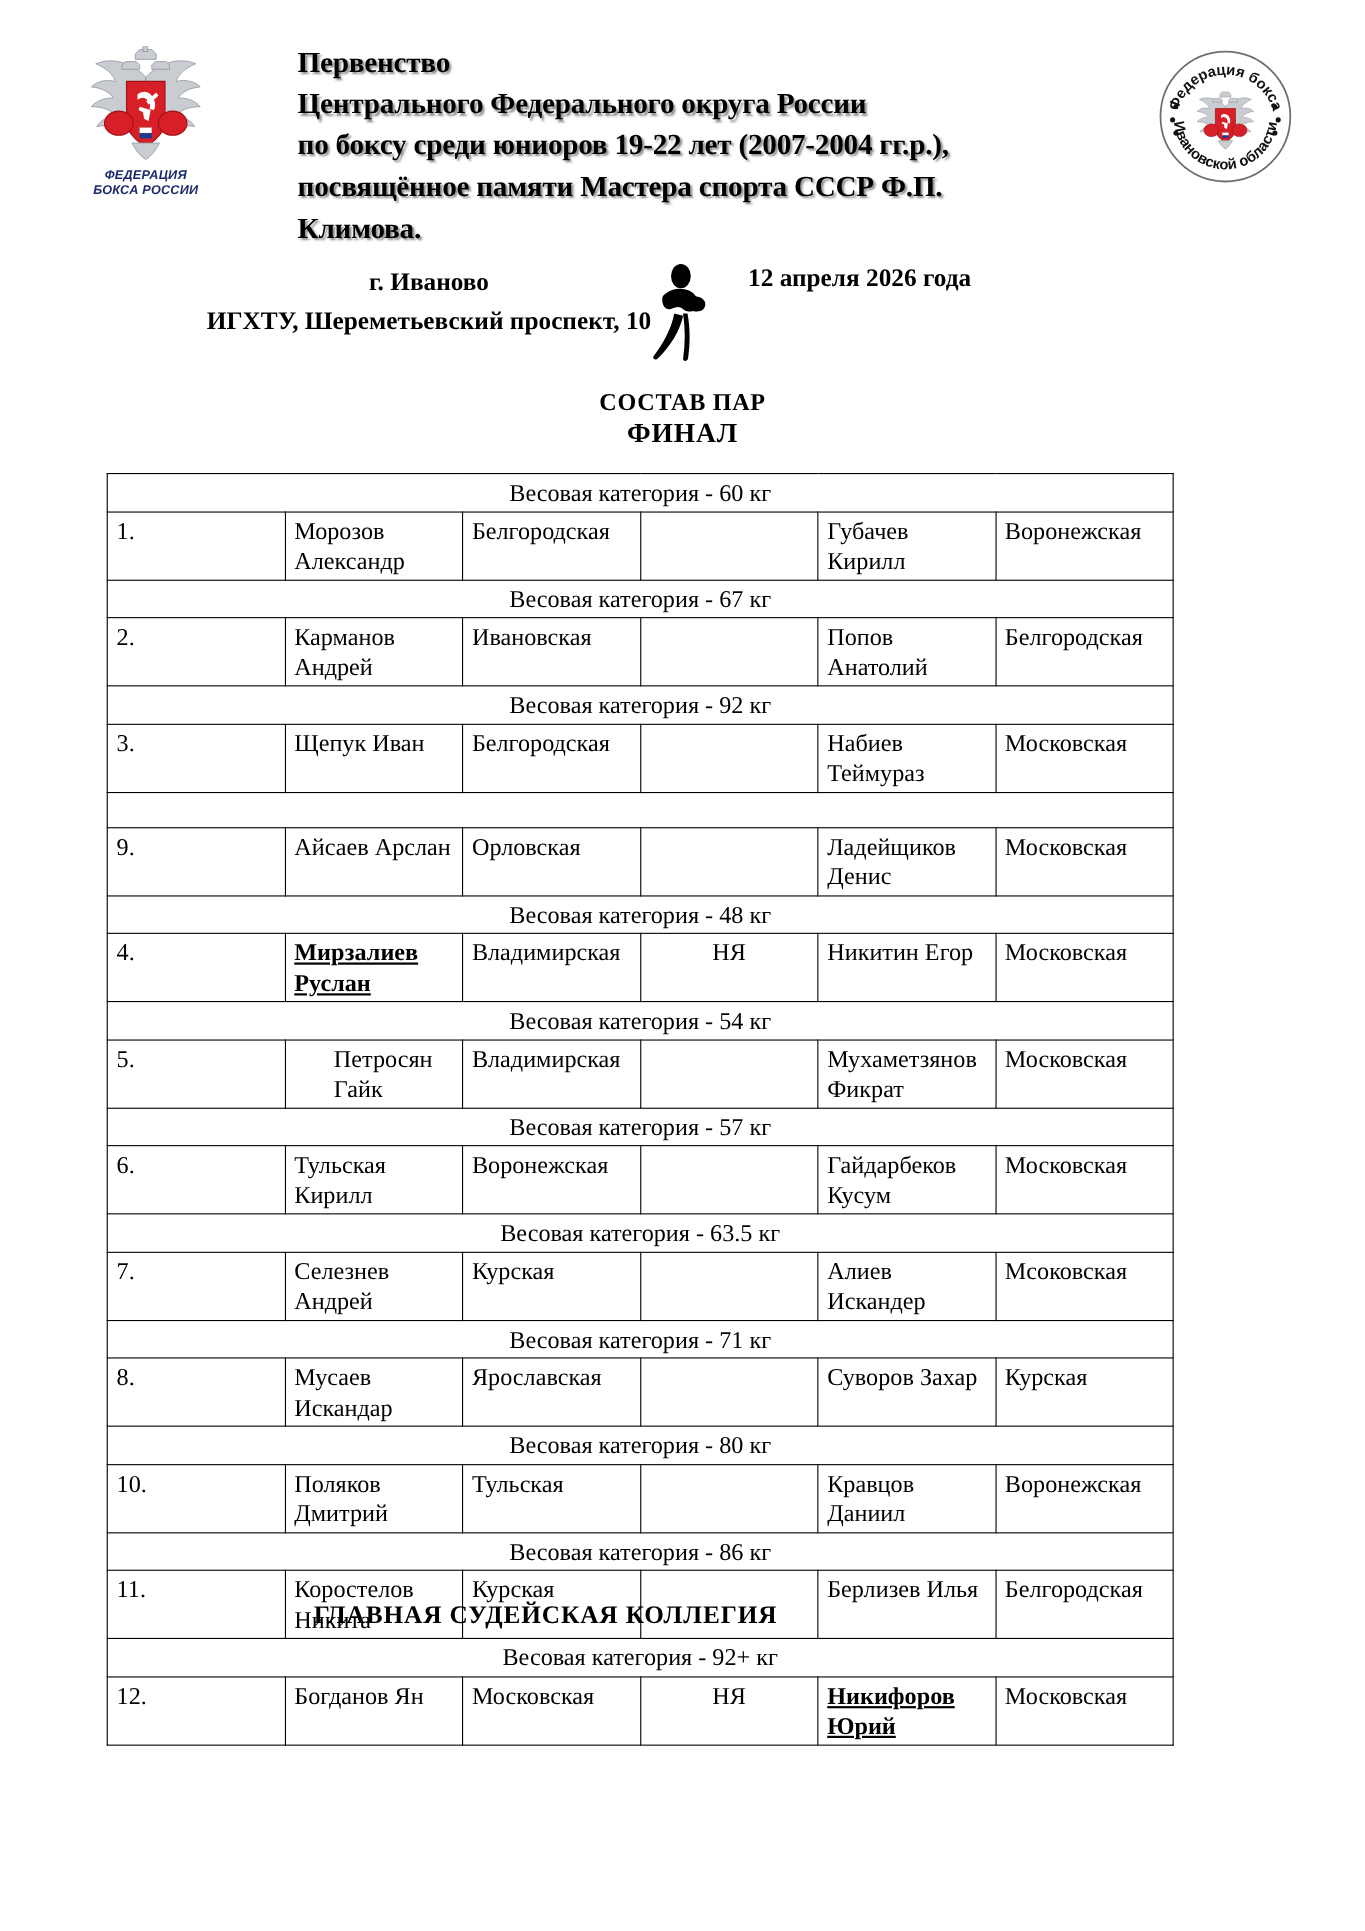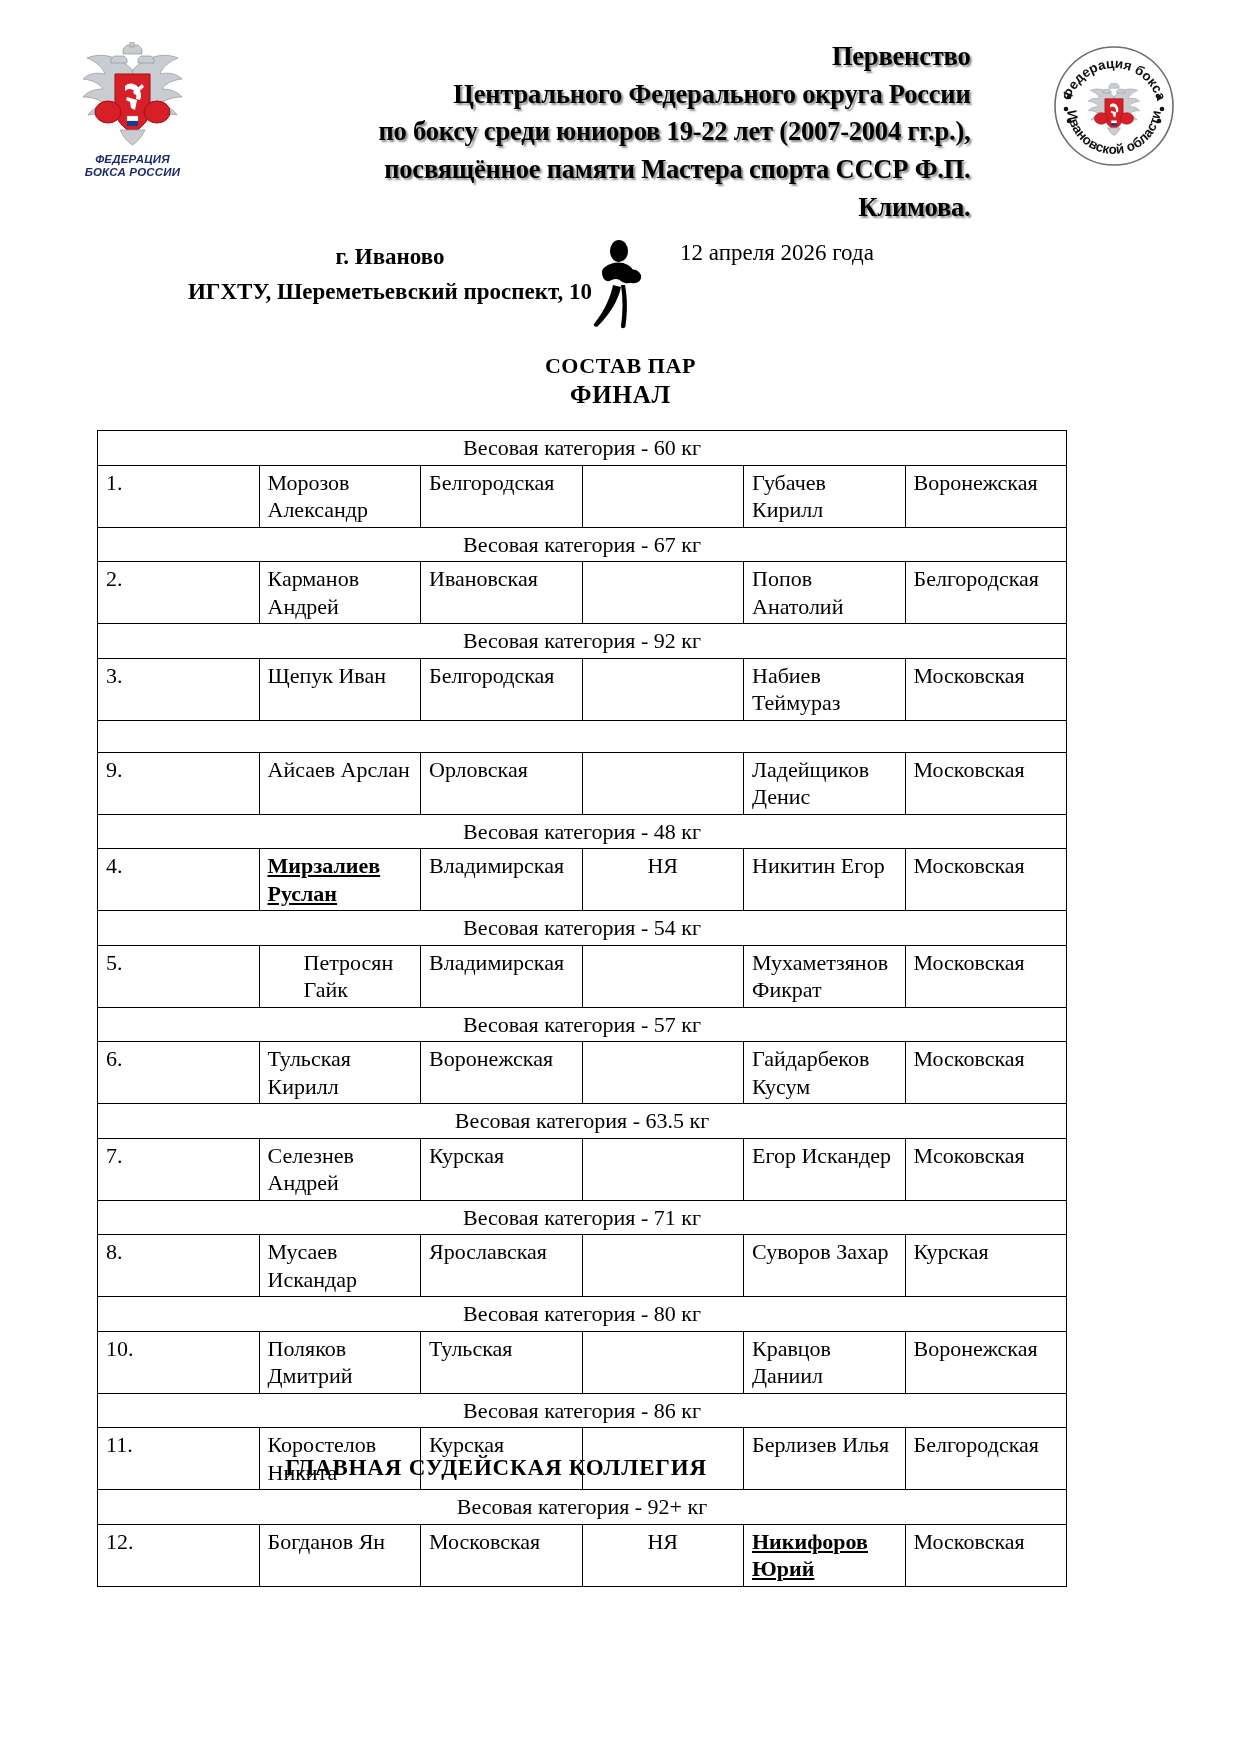--- a/index.html
+++ b/index.html
@@ -53,21 +53,21 @@
     letter-spacing: 0.2px;
     line-height: 1.12;
     color: #1b2a6b;
     margin-top: 2px;
     font-style: italic;
   }
 
   .title-block {
     width: 700px;
     margin: 0 auto;
-    text-align: right;
+    text-align: left;
     font-weight: bold;
     font-size: 26.5px;
     line-height: 1.42;
     text-shadow: 2px 2px 2px rgba(120,120,120,0.85);
     letter-spacing: -0.2px;
   }
   .title-block div { white-space: nowrap; }
   .title-line-1 { }
   .title-line-5 { }
 
@@ -85,21 +85,21 @@
     font-weight: bold;
     font-size: 23px;
     line-height: 1.5;
   }
   .meta-date {
     position: absolute;
     left: 680px;
     top: 0;
     width: 340px;
     text-align: left;
-    font-weight: normal;
+    font-weight: bold;
     font-size: 23px;
   }
   .boxer-icon {
     position: absolute;
     left: 575px;
     top: -2px;
     width: 80px;
     height: 100px;
   }
 
@@ -390,21 +390,21 @@
             <td class="c-reg2">Московская</td>
           </tr>
           <tr>
             <td colspan="6" class="cat">Весовая категория - 63.5 кг</td>
           </tr>
           <tr>
             <td class="c-num num">7.</td>
             <td class="c-name">Селезнев Андрей</td>
             <td class="c-reg">Курская</td>
             <td class="c-mark"></td>
-            <td class="c-name2">Егор Искандер</td>
+            <td class="c-name2">Алиев Искандер</td>
             <td class="c-reg2">Мсоковская</td>
           </tr>
           <tr>
             <td colspan="6" class="cat">Весовая категория - 71 кг</td>
           </tr>
           <tr>
             <td class="c-num num">8.</td>
             <td class="c-name">Мусаев Искандар</td>
             <td class="c-reg">Ярославская</td>
             <td class="c-mark"></td>

